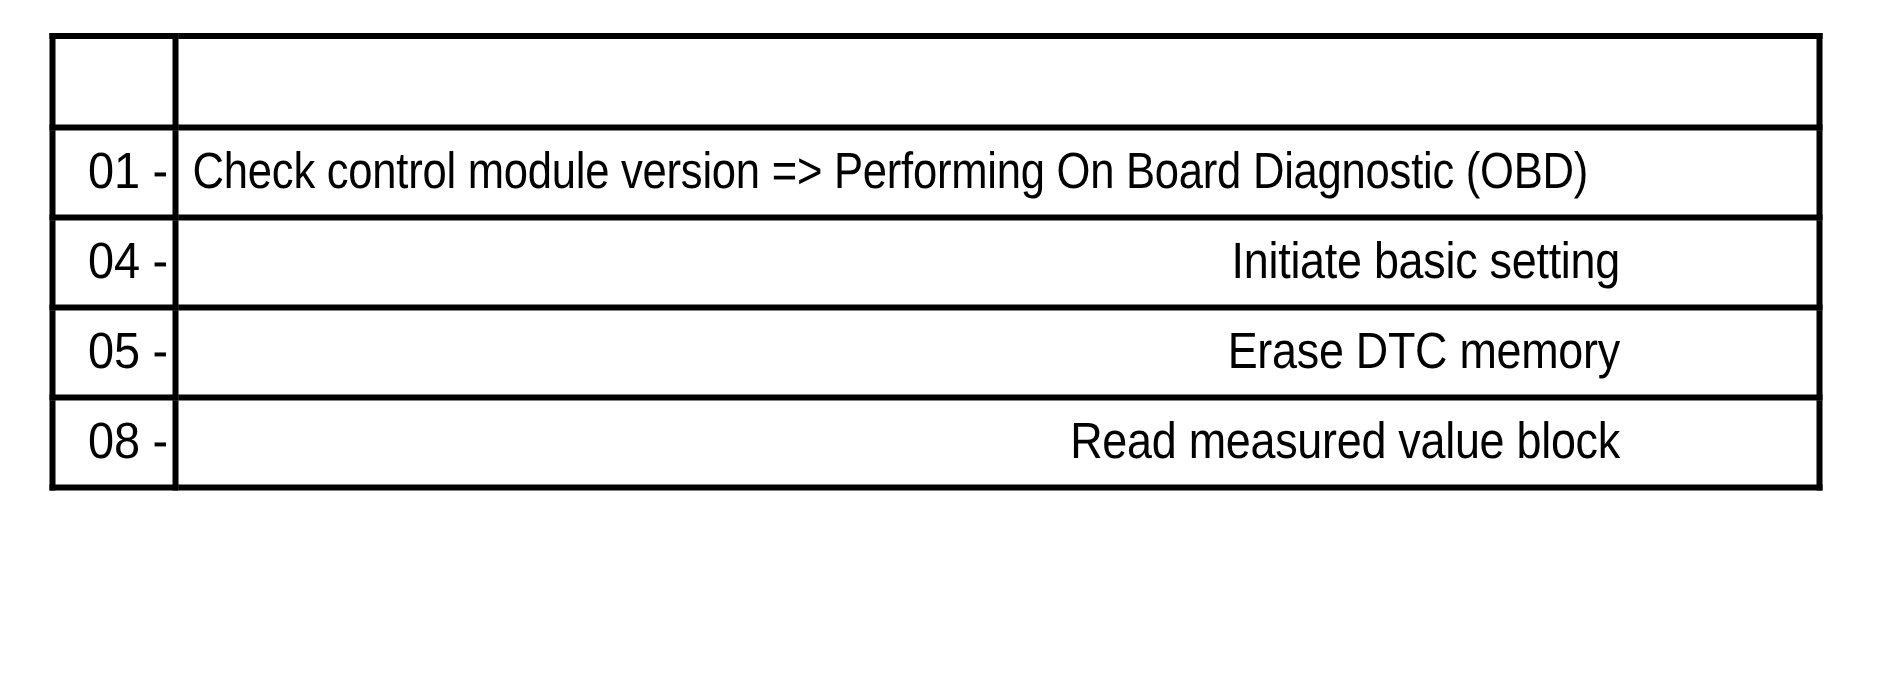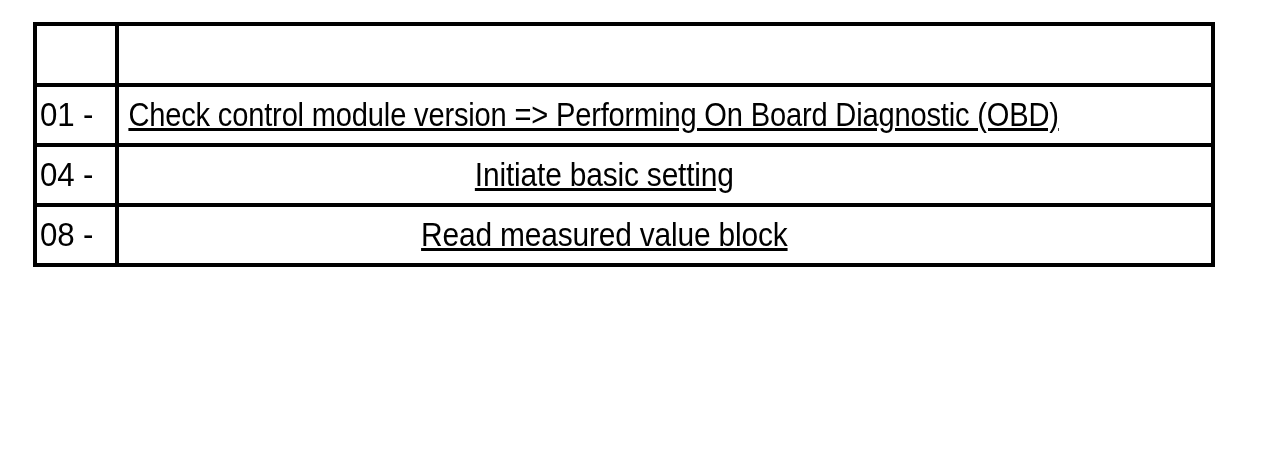--- a/index.html
+++ b/index.html
@@ -45,30 +45,29 @@
     height: 57px;
   }
 
   tr.data-row td {
     height: 56px;
   }
 
   
   td.code-cell {
     width: 78px;
-    text-align: left;
+    text-align: right;
     white-space: nowrap;
   }
 
   td.desc-cell {
     width: auto;
-    text-align: center;
+    text-align: right;
     white-space: nowrap;
     overflow: hidden;
-    text-decoration: underline;
   }
 
   .code-text,
   .desc-text {
     display: block;
     font-family: "Liberation Sans", sans-serif;
     font-weight: 400;
     font-size: 34px;
     line-height: 38px;
     color: #000000;
@@ -123,20 +122,28 @@
 
       <tr class="data-row">
         <td class="code-cell">
           <span class="code-text">04 -</span>
         </td>
         <td class="desc-cell">
           <span class="desc-text">Initiate basic setting</span>
         </td>
       </tr>
 
+      <tr class="data-row">
+        <td class="code-cell">
+          <span class="code-text">05 -</span>
+        </td>
+        <td class="desc-cell">
+          <span class="desc-text">Erase DTC memory</span>
+        </td>
+      </tr>
 
 
       <tr class="data-row">
         <td class="code-cell">
           <span class="code-text">08 -</span>
         </td>
         <td class="desc-cell">
           <span class="desc-text">Read measured value block</span>
         </td>
       </tr>

